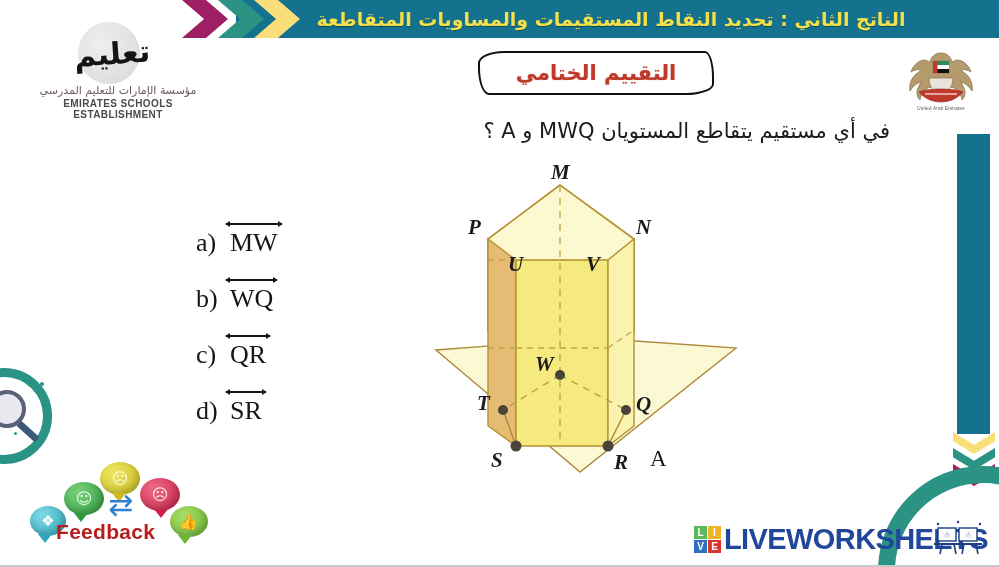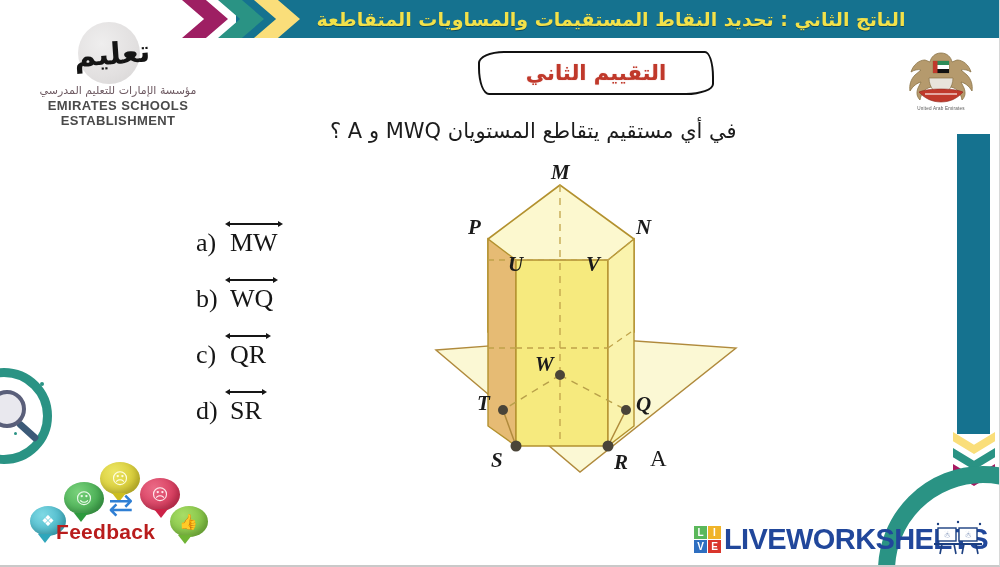--- a/index.html
+++ b/index.html
@@ -67,21 +67,21 @@
     transform:rotate(-4deg);
   }
   .ese-ar{
     position:absolute;left:0;top:62px;width:200px;
     font-family:"DejaVu Sans", sans-serif;
     font-size:11px;color:#6e5a62;direction:rtl;letter-spacing:.3px;
   }
   .ese-en{
     position:absolute;left:0;top:76px;width:200px;
     font-family:"Liberation Sans", sans-serif;
-    font-size:13px;color:#4a4a4a;letter-spacing:.4px;font-weight:600;
+    font-size:10px;color:#4a4a4a;letter-spacing:.4px;font-weight:600;
   }
 
   
   .uae{
     position:absolute;left:905px;top:48px;width:72px;height:70px;text-align:center;
   }
   .uae-cap{
     position:absolute;left:0;top:58px;width:72px;
     font-family:"Liberation Sans", sans-serif;
     font-size:4.6px;color:#555;letter-spacing:.2px;
@@ -134,21 +134,21 @@
   }
   .assess-text{
     font-family:"DejaVu Sans", sans-serif;
     font-size:21px;font-weight:bold;color:#c0392b;direction:rtl;
     text-shadow:0 0 1px rgba(192,57,43,.5);
   }
 
   
   .question{
     position:absolute;left:330px;top:110px;width:560px;height:42px;
-    display:flex;align-items:center;justify-content:flex-end;
+    display:flex;align-items:center;
     direction:rtl;
     font-family:"DejaVu Sans", sans-serif;
     font-size:21px;color:#1c1c1c;
     white-space:nowrap;
   }
 
   
   .options{
     position:absolute;left:196px;top:226px;width:150px;
   }
@@ -270,21 +270,21 @@
   <div class="corner-ring"></div>
 
   <div class="left-ring"></div>
   <div class="mag-handle"></div>
   <div class="mag-glass"></div>
   <div class="dot-t" style="left:40px;top:382px"></div>
   <div class="dot-t" style="left:44px;top:404px"></div>
   <div class="dot-t" style="left:14px;top:432px;width:3px;height:3px"></div>
 
   <div class="assess-box">
-    <span class="assess-text">التقييم الثاني</span>
+    <span class="assess-text">التقييم الختامي</span>
   </div>
 
   <div class="question">
     <span>في أي مستقيم يتقاطع المستويان MWQ و A ؟</span>
   </div>
 
   <div class="options">
     <div class="opt">
       <span class="opt-letter">a)</span>
       <span class="opt-seg">

